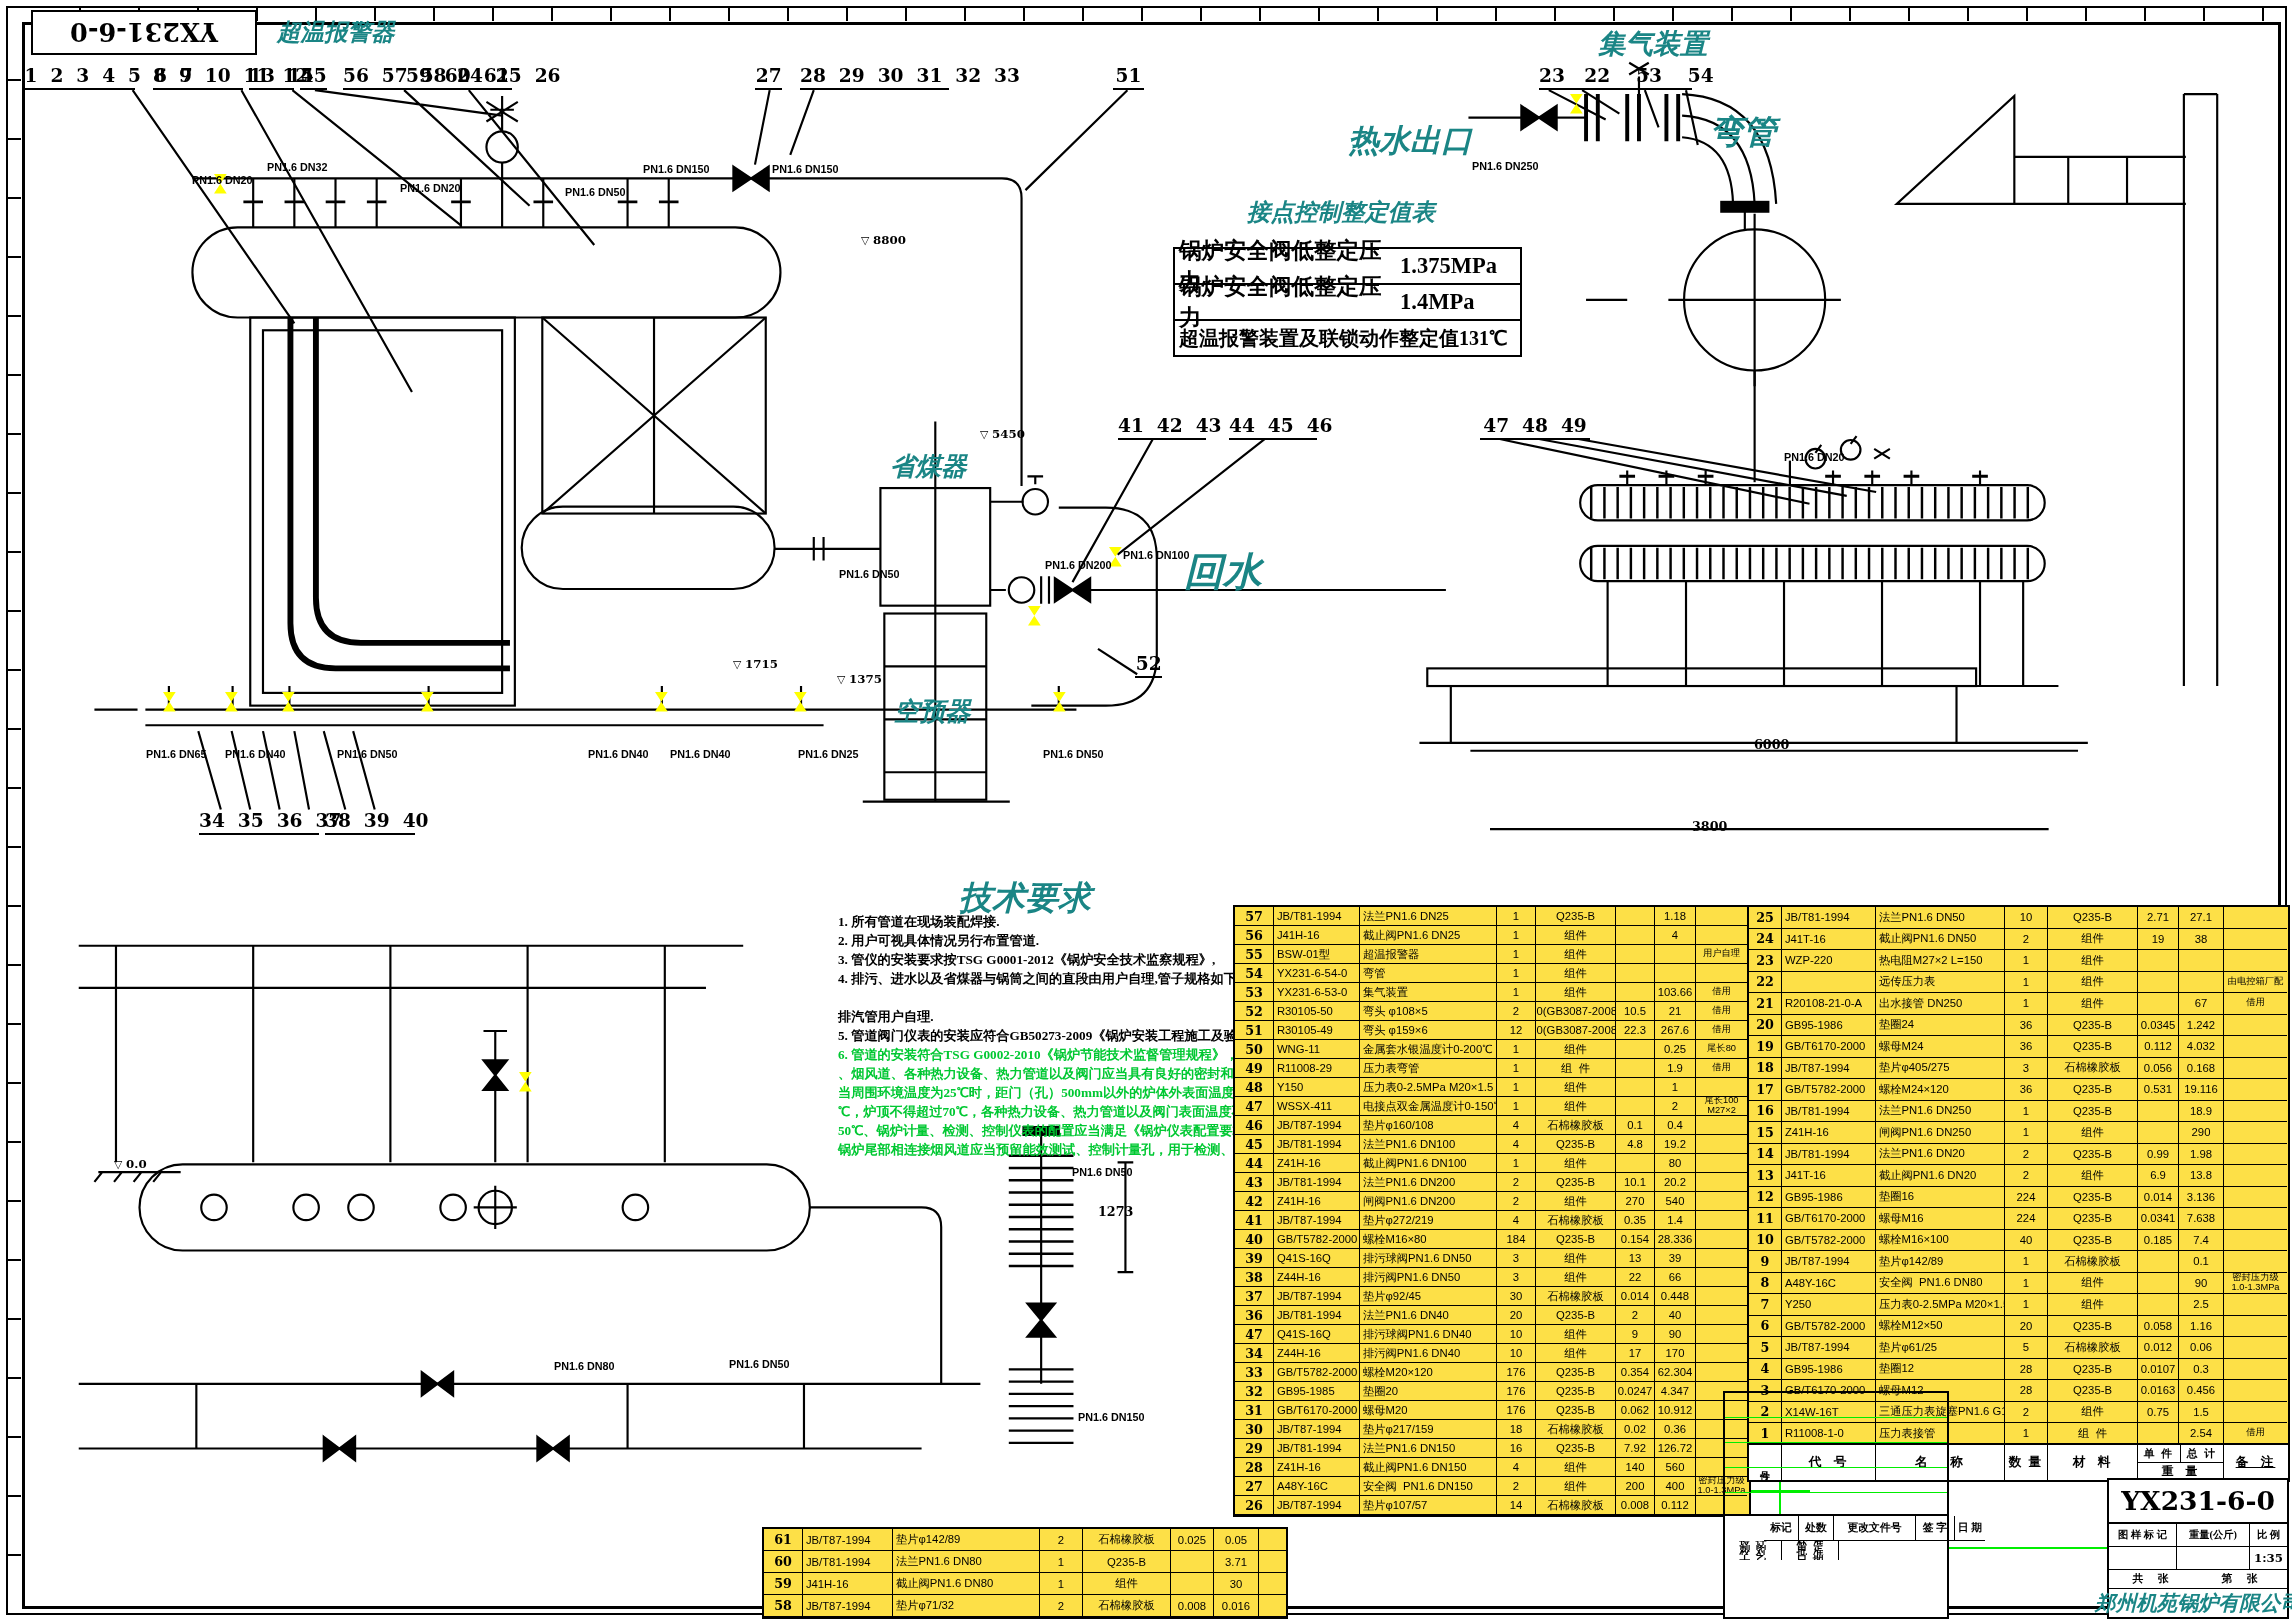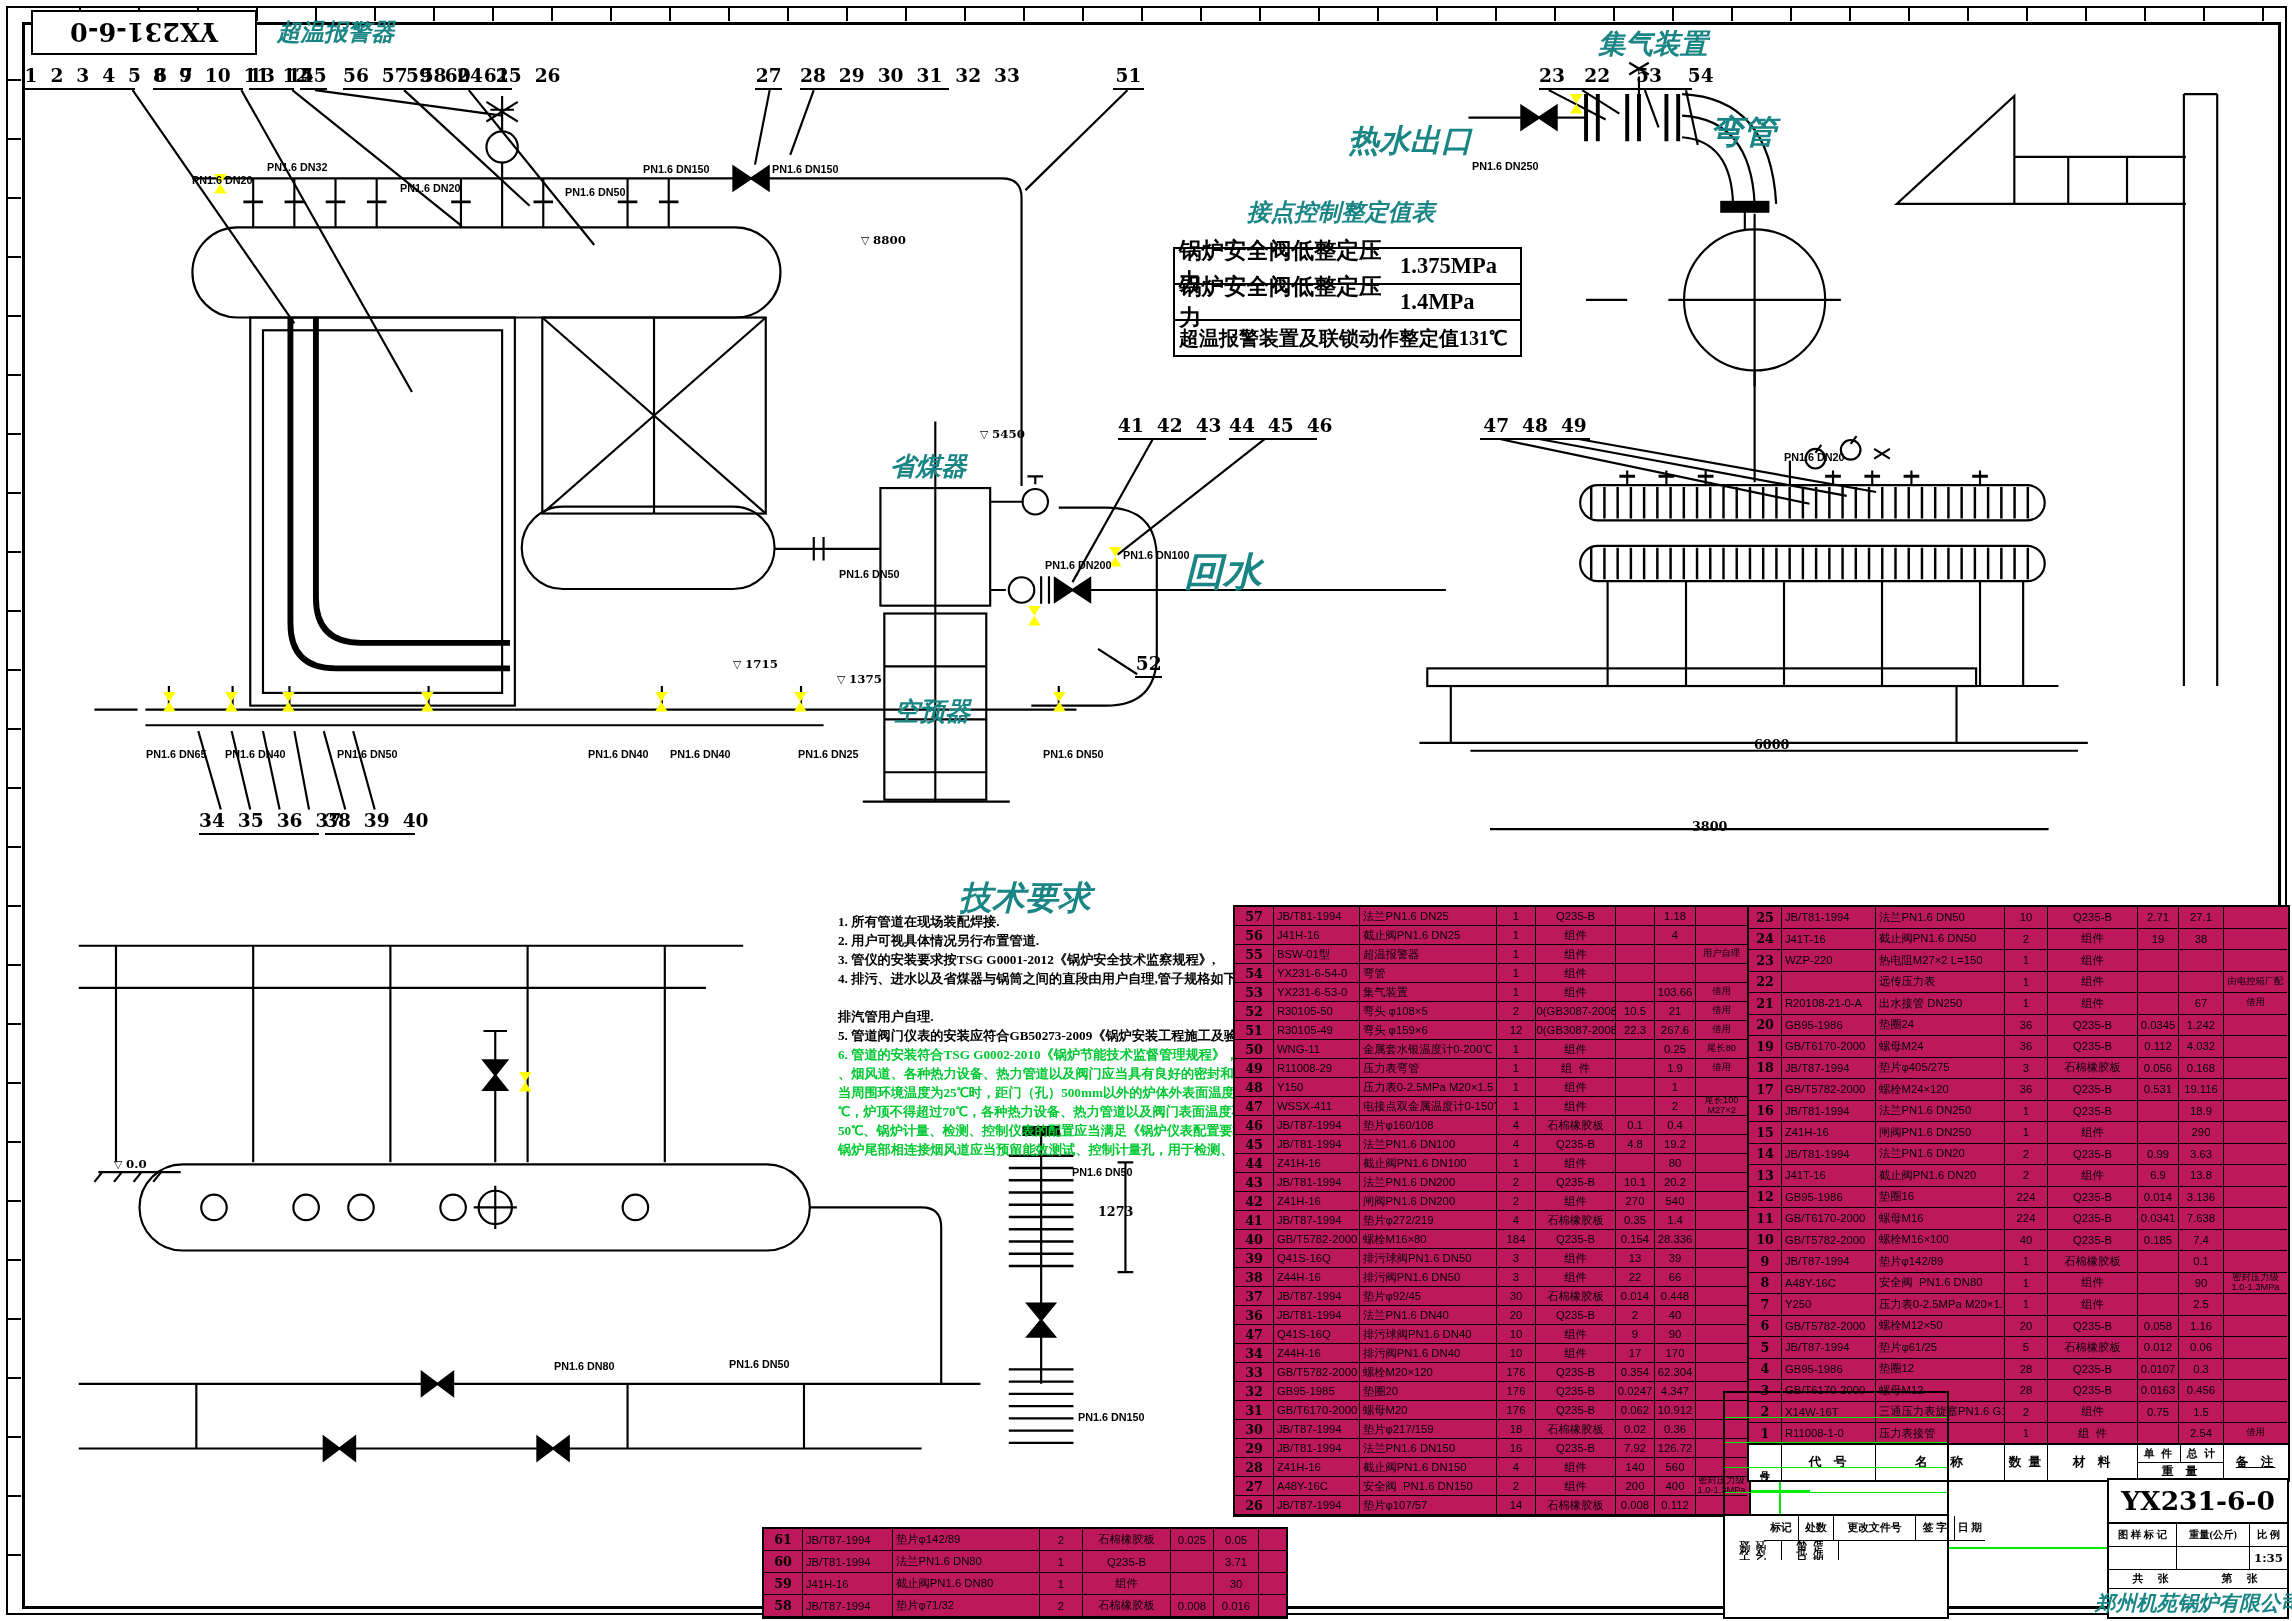--- a/index.html
+++ b/index.html
@@ -32,21 +32,21 @@
      font:bold 22.5px "Liberation Serif",serif;padding:0 3.9px;}
   .settings .srow:first-child{border-top:none;}
   .settings .slabel{flex:1;text-align:left;}
   .settings .svalue{width:116px;text-align:left;}
   .settings .srow.wide{font-size:20px;}
   
   .tech{position:absolute;left:838px;top:912px;width:461px;z-index:3;}
   .tech .tline{font:bold 13.2px "Liberation Serif",serif;line-height:19px;min-height:19px;white-space:pre;}
   .tech .tline.green{color:#00c832;}
   
-  .bom{position:absolute;z-index:3;display:grid;border:2.5px solid #000;background:#be185d;}
+  .bom{position:absolute;z-index:3;display:grid;border:2.5px solid #000;background:#fde047;}
   .bom-left{left:1233px;top:905px;width:514px;grid-template-columns:39px 86px 137px 39px 80px 39px 41px 51px;grid-auto-rows:19px;}
   .bom-right{left:1747px;top:905px;width:539px;grid-template-columns:33px 94px 129px 43px 90px 41px 45px 63px;grid-auto-rows:21.5px;}
   .bom-lb{left:762px;top:1527px;width:522px;grid-template-columns:39px 90px 147px 43px 88px 43px 45px 26.5px;grid-auto-rows:22px;}
   .bom .tr{display:contents;}
   .bom .td{border-right:1.5px solid #000;border-bottom:1.5px solid #000;overflow:hidden;
      font:11.3px "Liberation Sans",sans-serif;display:flex;align-items:center;justify-content:center;white-space:pre;}
   .bom .td:last-child{border-right:none;}
   .bom .c0{font-weight:bold;font-size:12.7px;font-family:"DejaVu Serif",serif;}
   .bom .c1,.bom .c2{justify-content:flex-start;padding-left:2.9px;}
   .bom .c7{font-size:9.3px;white-space:normal;line-height:1.05;text-align:center;}
@@ -861,21 +861,21 @@
       <span class="td c6">290</span>
       <span class="td c7"></span>
     </div>
       <div class="tr">
       <span class="td c0">14</span>
       <span class="td c1">JB/T81-1994</span>
       <span class="td c2">法兰PN1.6 DN20</span>
       <span class="td c3">2</span>
       <span class="td c4">Q235-B</span>
       <span class="td c5">0.99</span>
-      <span class="td c6">3.63</span>
+      <span class="td c6">1.98</span>
       <span class="td c7"></span>
     </div>
       <div class="tr">
       <span class="td c0">13</span>
       <span class="td c1">J41T-16</span>
       <span class="td c2">截止阀PN1.6 DN20</span>
       <span class="td c3">2</span>
       <span class="td c4">组件</span>
       <span class="td c5">6.9</span>
       <span class="td c6">13.8</span>

